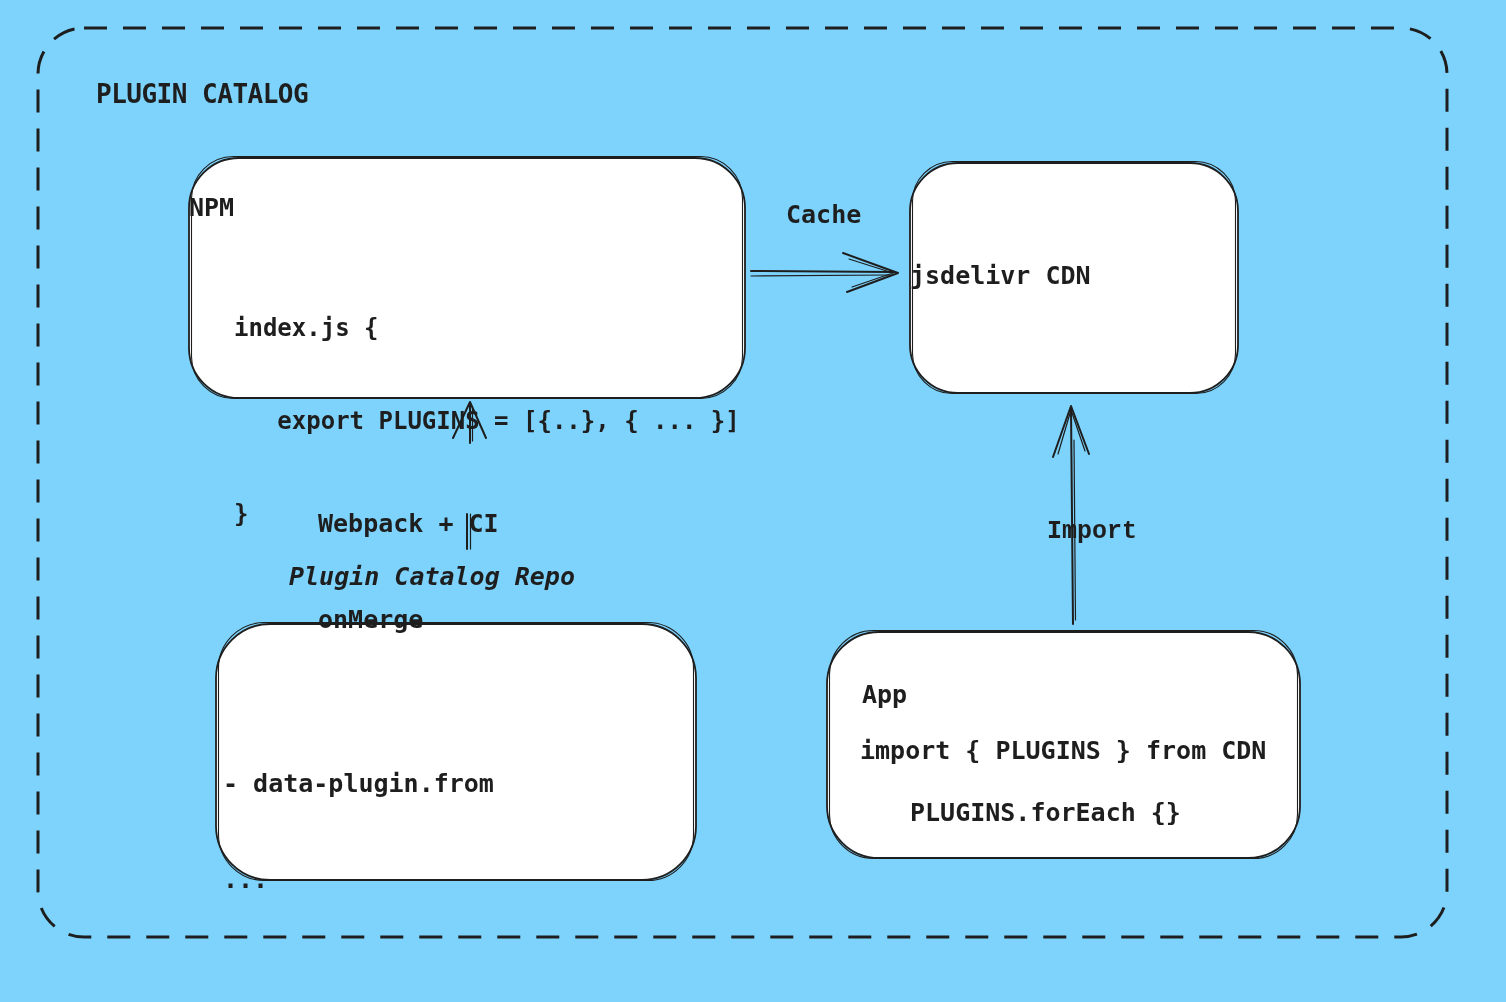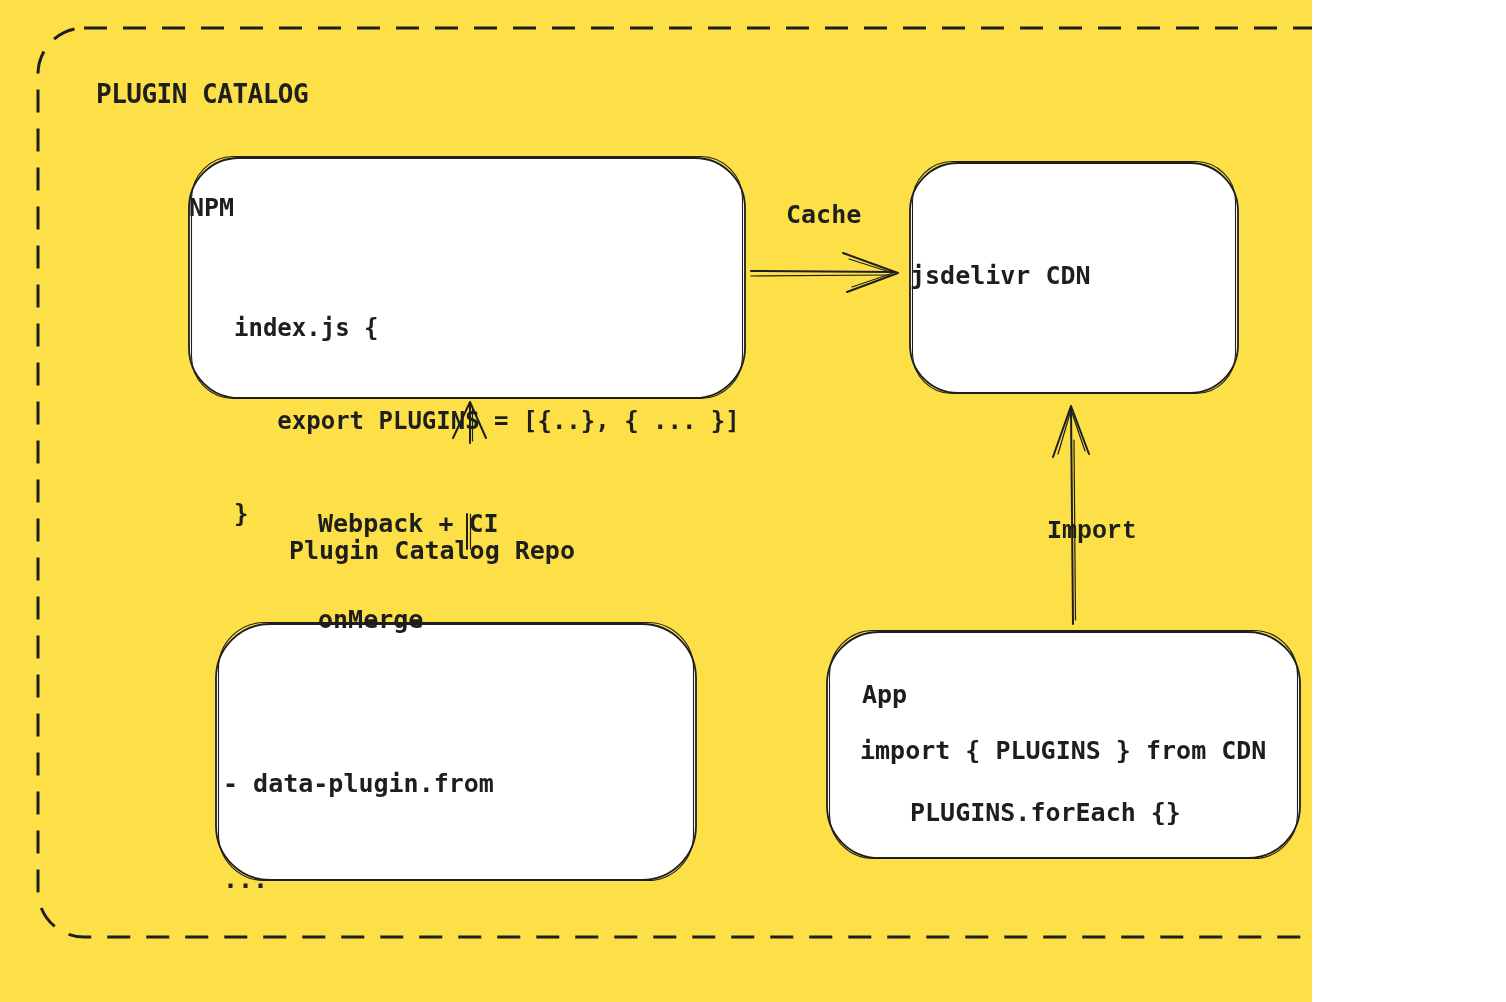--- a/index.html
+++ b/index.html
@@ -1,34 +1,34 @@
 <!DOCTYPE html>
 <html><head>
 <meta charset="utf-8">
 <style>
   html,body { margin:0; padding:0; background:#ffffff; }
   .canvas {
     position:relative;
-    width:1312px; height:1002px;
-    background:#fde047;
+    width:1506px; height:1002px;
+    background:#7dd3fc;
     overflow:hidden;
     font-family:"DejaVu Sans Mono","Liberation Mono",monospace;
     color:#1e1e1e;
     font-weight:600;
   }
   .layer { position:absolute; left:0; top:0; }
   .t { position:absolute; white-space:pre; font-size:25px; line-height:31px; }
   .t.center { text-align:left; }
   .title        { left:96px;  top:79px;  font-size:26px; letter-spacing:-0.5px; }
   .npm-title    { left:189px; top:192px; width:556px; }
   .npm-code     { left:218px; top:251px; font-size:24px; line-height:31px;margin-left:16px; }
   .cache-label  { left:786px; top:199px; }
   .cdn-label    { left:910px; top:260px; width:328px; }
   .webpack-label{ left:318px; top:444px; width:300px; line-height:32px; }
-  .repo-label   { left:289px; top:535px; }
+  .repo-label   { left:289px; top:561px;font-style:italic; }
   .repo-files   { left:223px; top:704px; line-height:32px; }
   .app-title    { left:862px; top:679px; }
   .app-code1    { left:860px; top:735px; }
   .app-code2    { left:910px; top:797px; }
   .import-label { left:1047px; top:516px;font-family:Liberation Mono, monospace; }
 
   svg .box  { fill:#ffffff; stroke:#1e1e1e; stroke-width:1.8; }
   svg .echo { fill:none;    stroke:#1e1e1e; stroke-width:1.1; }
   svg .ln   { fill:none;    stroke:#1e1e1e; stroke-width:2;   stroke-linecap:round; stroke-linejoin:round; }
   svg .ln2  { fill:none;    stroke:#1e1e1e; stroke-width:1.2; stroke-linecap:round; stroke-linejoin:round; }

